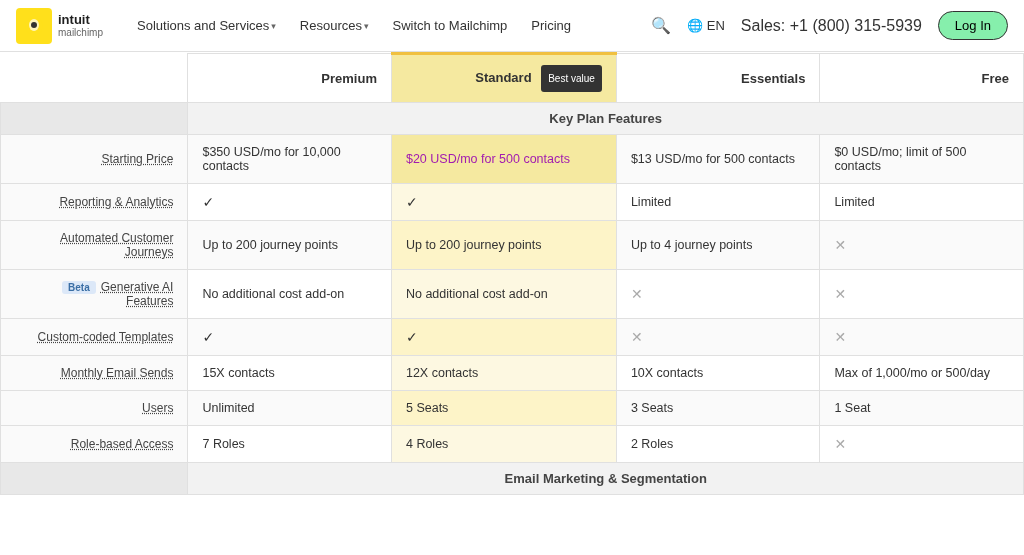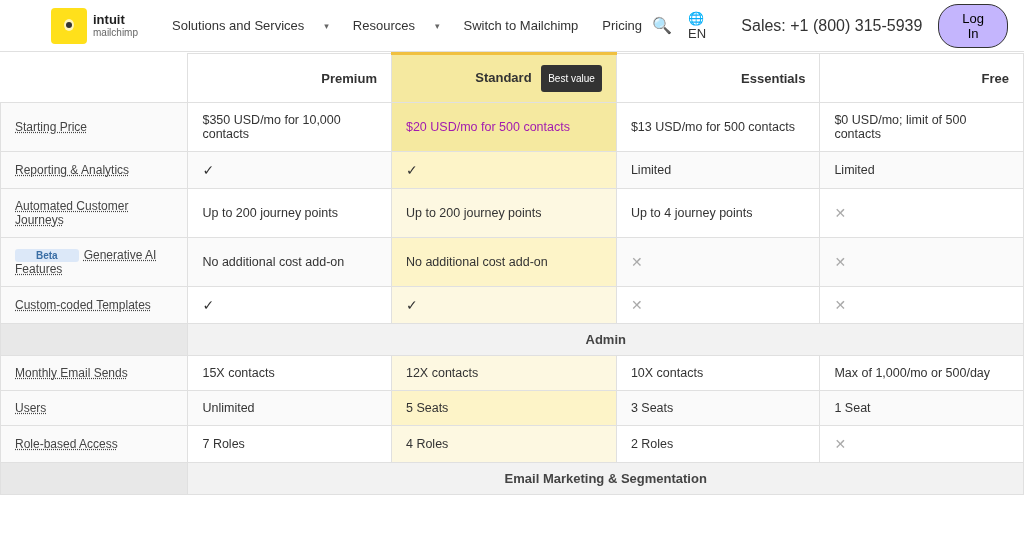--- a/index.html
+++ b/index.html
@@ -3,30 +3,30 @@
   <meta charset="utf-8">
   <style>
     * { margin: 0; padding: 0; box-sizing: border-box; }
     body { font-family: -apple-system, BlinkMacSystemFont, 'Segoe UI', Arial, sans-serif; font-size: 13px; color: #333; background: #fff; width: 1024px; }
 
     
     nav {
       display: flex; align-items: center; padding: 0 16px; height: 52px;
       border-bottom: 1px solid #e0e0e0; background: #fff;
     }
-    .nav-logo { display: flex; align-items: center; margin-right: 24px; margin-left: 35px; }
+    .nav-logo { display: flex; align-items: center; margin-right: 24px; }
     .nav-logo-box { width: 36px; height: 36px; background: #ffe01b; border-radius: 4px; display: flex; align-items: center; justify-content: center; margin-right: 6px; }
     .nav-logo-text { font-size: 13px; font-weight: 700; color: #1f1f1f; line-height: 1.1; }
     .nav-logo-sub { font-size: 10px; font-weight: 400; color: #666; }
     .nav-links { display: flex; align-items: center; gap: 4px; flex: 1; }
-    .nav-link { font-size: 13px; color: #333; padding: 6px 10px; cursor: pointer; display: flex; align-items: center; gap: 20px; white-space: nowrap; }
+    .nav-link { font-size: 13px; color: #333; padding: 6px 10px; cursor: pointer; display: flex; align-items: center; gap: 2px; white-space: nowrap; }
     .chevron { font-size: 9px; color: #666; }
     .nav-right { display: flex; align-items: center; gap: 16px; }
     .nav-right-text { font-size: 16px; color: #333; white-space: nowrap; }
-    .login-btn { border: 1px solid #333; border-radius: 20px; padding: 6px 16px; font-size: 13px; cursor: pointer; background: #c4b5fd; font-weight: 500; }
+    .login-btn { border: 1px solid #333; border-radius: 20px; padding: 6px 16px; font-size: 13px; cursor: pointer; background: #86efac; font-weight: 500; }
     .search-icon-nav { font-size: 16px; cursor: pointer; color: #333; }
     .globe-icon { font-size: 13px; color: #333; cursor: pointer; }
 
     
     .table-wrapper { padding: 0; overflow-x: auto; }
     table { width: 100%; border-collapse: collapse; table-layout: fixed; }
 
     
     col.col-feature { width: 175px; }
     col.col-premium { width: 190px; }
@@ -46,32 +46,32 @@
 
     
     tr.section-header td {
       background: #f2f2f2; font-weight: 600; font-size: 13px; text-align: center;
       padding: 8px 14px; border: 1px solid #e0e0e0; color: #444;
     }
     tr.section-header td:first-child { background: #e8e8e8; }
 
     
     tr.data-row td { padding: 10px 14px; border: 1px solid #e0e0e0; font-size: 12.5px; vertical-align: middle; background: #fff; }
-    tr.data-row td.feature-cell { background: #fafafa; color: #444; font-size: 12px; }
+    tr.data-row td.feature-cell { background: #fafafa; color: #444; font-size: 12px; text-align: right; }
     tr.data-row td.standard-cell { background: #fdf8e1; }
     tr.data-row:nth-child(even) td { background: #fafafa; }
     tr.data-row:nth-child(even) td.standard-cell { background: #fdf4c8; }
 
     .check { color: #333; font-size: 14px; }
     .cross { color: #aaa; font-size: 14px; }
     .underline-feature { text-decoration: underline; text-decoration-style: dotted; color: #444; }
 
     .beta-badge {
       display: inline-block; background: #dce8f8; color: #3a6ea5; font-size: 10px;
-      padding: 1px 21px; border-radius: 3px; margin-right: 5px; font-weight: 600;
+      padding: 1px 6px; border-radius: 3px; margin-right: 5px; font-weight: 600;
     }
   </style>
 </head>
 <body>
 
 <nav>
   <div class="nav-logo">
     <div class="nav-logo-box">
       <svg width="22" height="22" viewBox="0 0 22 22" fill="none">
         <ellipse cx="11" cy="11" rx="9" ry="9" fill="#ffe01b"></ellipse>
@@ -131,20 +131,24 @@
         </th>
         <th>
           <span>Essentials</span>
         </th>
         <th>
           <span>Free</span>
         </th>
       </tr>
     </thead>
     <tbody id="table-body">
+    <tr class="section-header">
+          <td></td>
+          <td colspan="4">Key Plan Features</td>
+        </tr>
         <tr class="data-row">
           <td class="feature-cell"><span class="underline-feature">Starting Price</span></td>
           <td><span>$350 USD/mo for 10,000 contacts</span></td>
           <td class="standard-cell" style="background: rgb(245, 233, 160);"><span style="color:#a21caf;font-weight:500;">$20 USD/mo for 500 contacts</span></td>
           <td><span>$13 USD/mo for 500 contacts</span></td>
           <td><span>$0 USD/mo; limit of 500 contacts</span></td>
         </tr>
         <tr class="data-row">
           <td class="feature-cell"><span class="underline-feature">Reporting &amp; Analytics</span></td>
           <td><span class="check">✓</span></td>
@@ -166,24 +170,20 @@
           <td><span class="cross">✕</span></td>
           <td><span class="cross">✕</span></td>
         </tr>
         <tr class="data-row">
           <td class="feature-cell"><span class="underline-feature">Custom-coded Templates</span></td>
           <td><span class="check">✓</span></td>
           <td class="standard-cell"><span class="check">✓</span></td>
           <td><span class="cross">✕</span></td>
           <td><span class="cross">✕</span></td>
         </tr>
-        <tr class="section-header">
-          <td></td>
-          <td colspan="4">Admin</td>
-        </tr>
         <tr class="data-row">
           <td class="feature-cell"><span class="underline-feature">Monthly Email Sends</span></td>
           <td><span>15X contacts</span></td>
           <td class="standard-cell"><span>12X contacts</span></td>
           <td><span>10X contacts</span></td>
           <td><span>Max of 1,000/mo or 500/day</span></td>
         </tr>
         <tr class="data-row">
           <td class="feature-cell"><span class="underline-feature">Users</span></td>
           <td><span>Unlimited</span></td>

